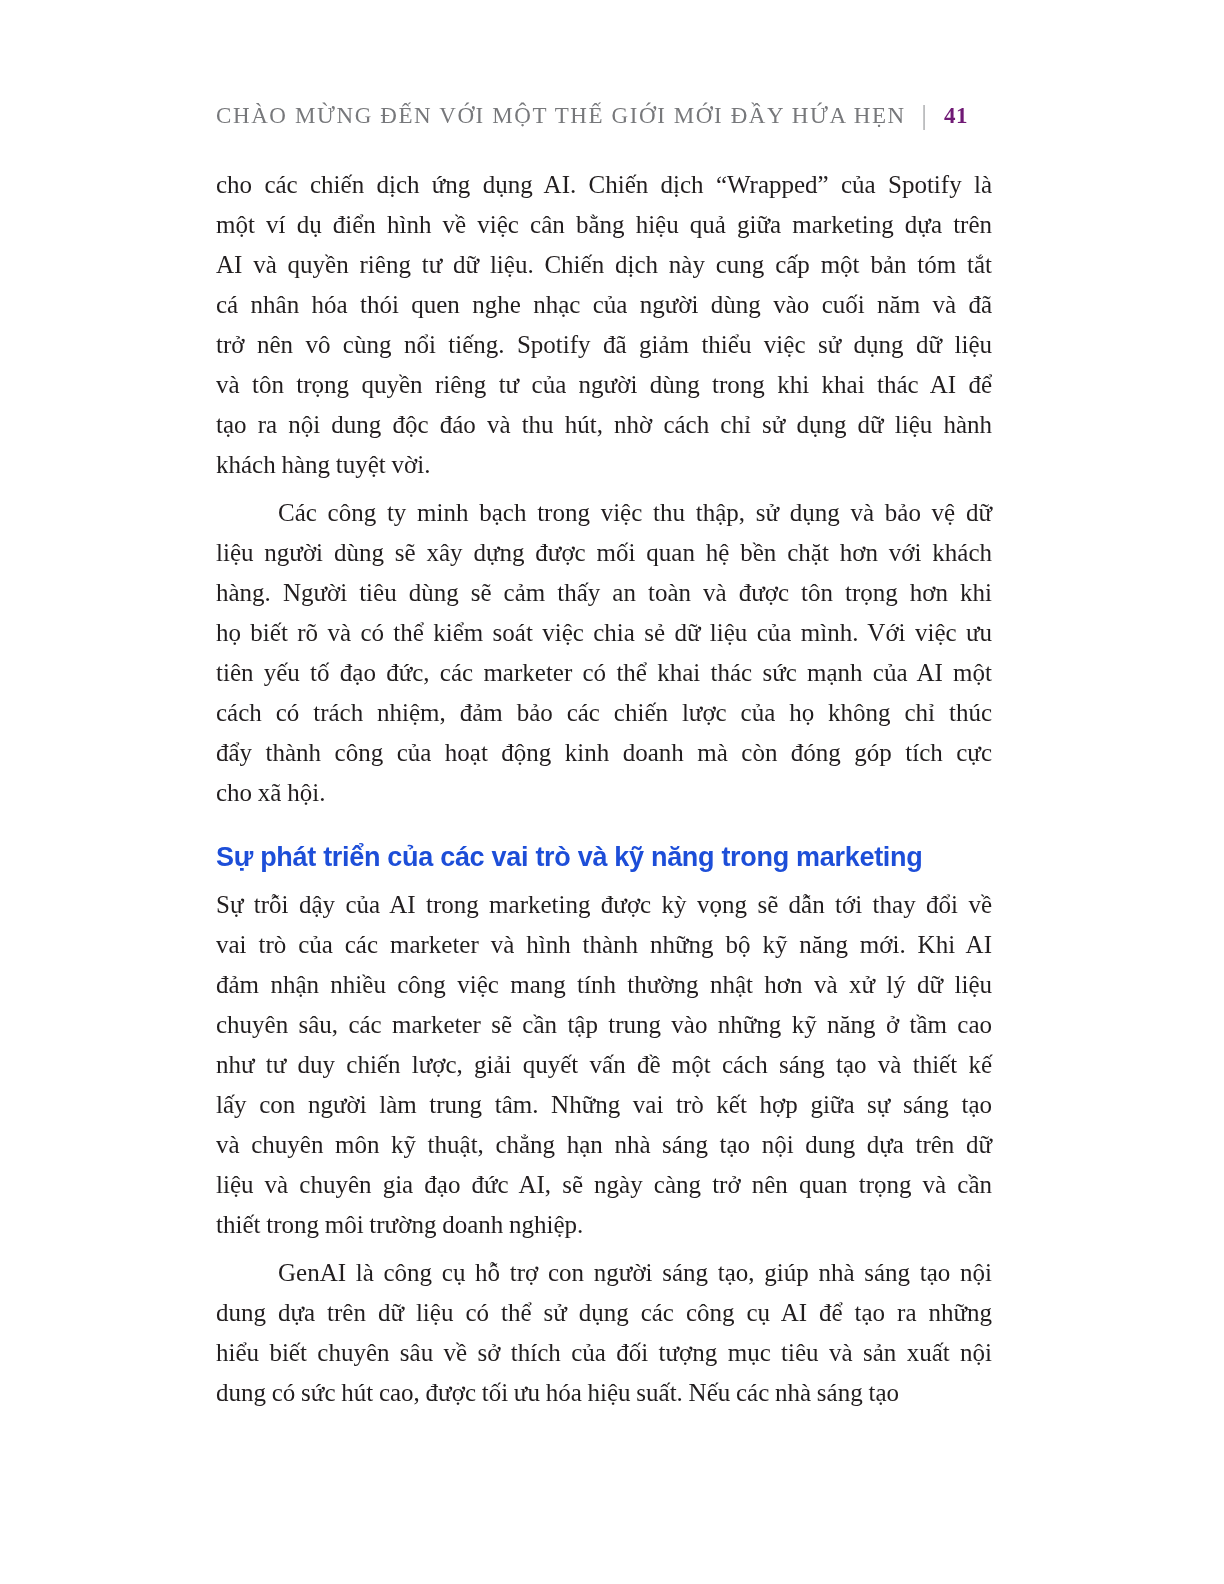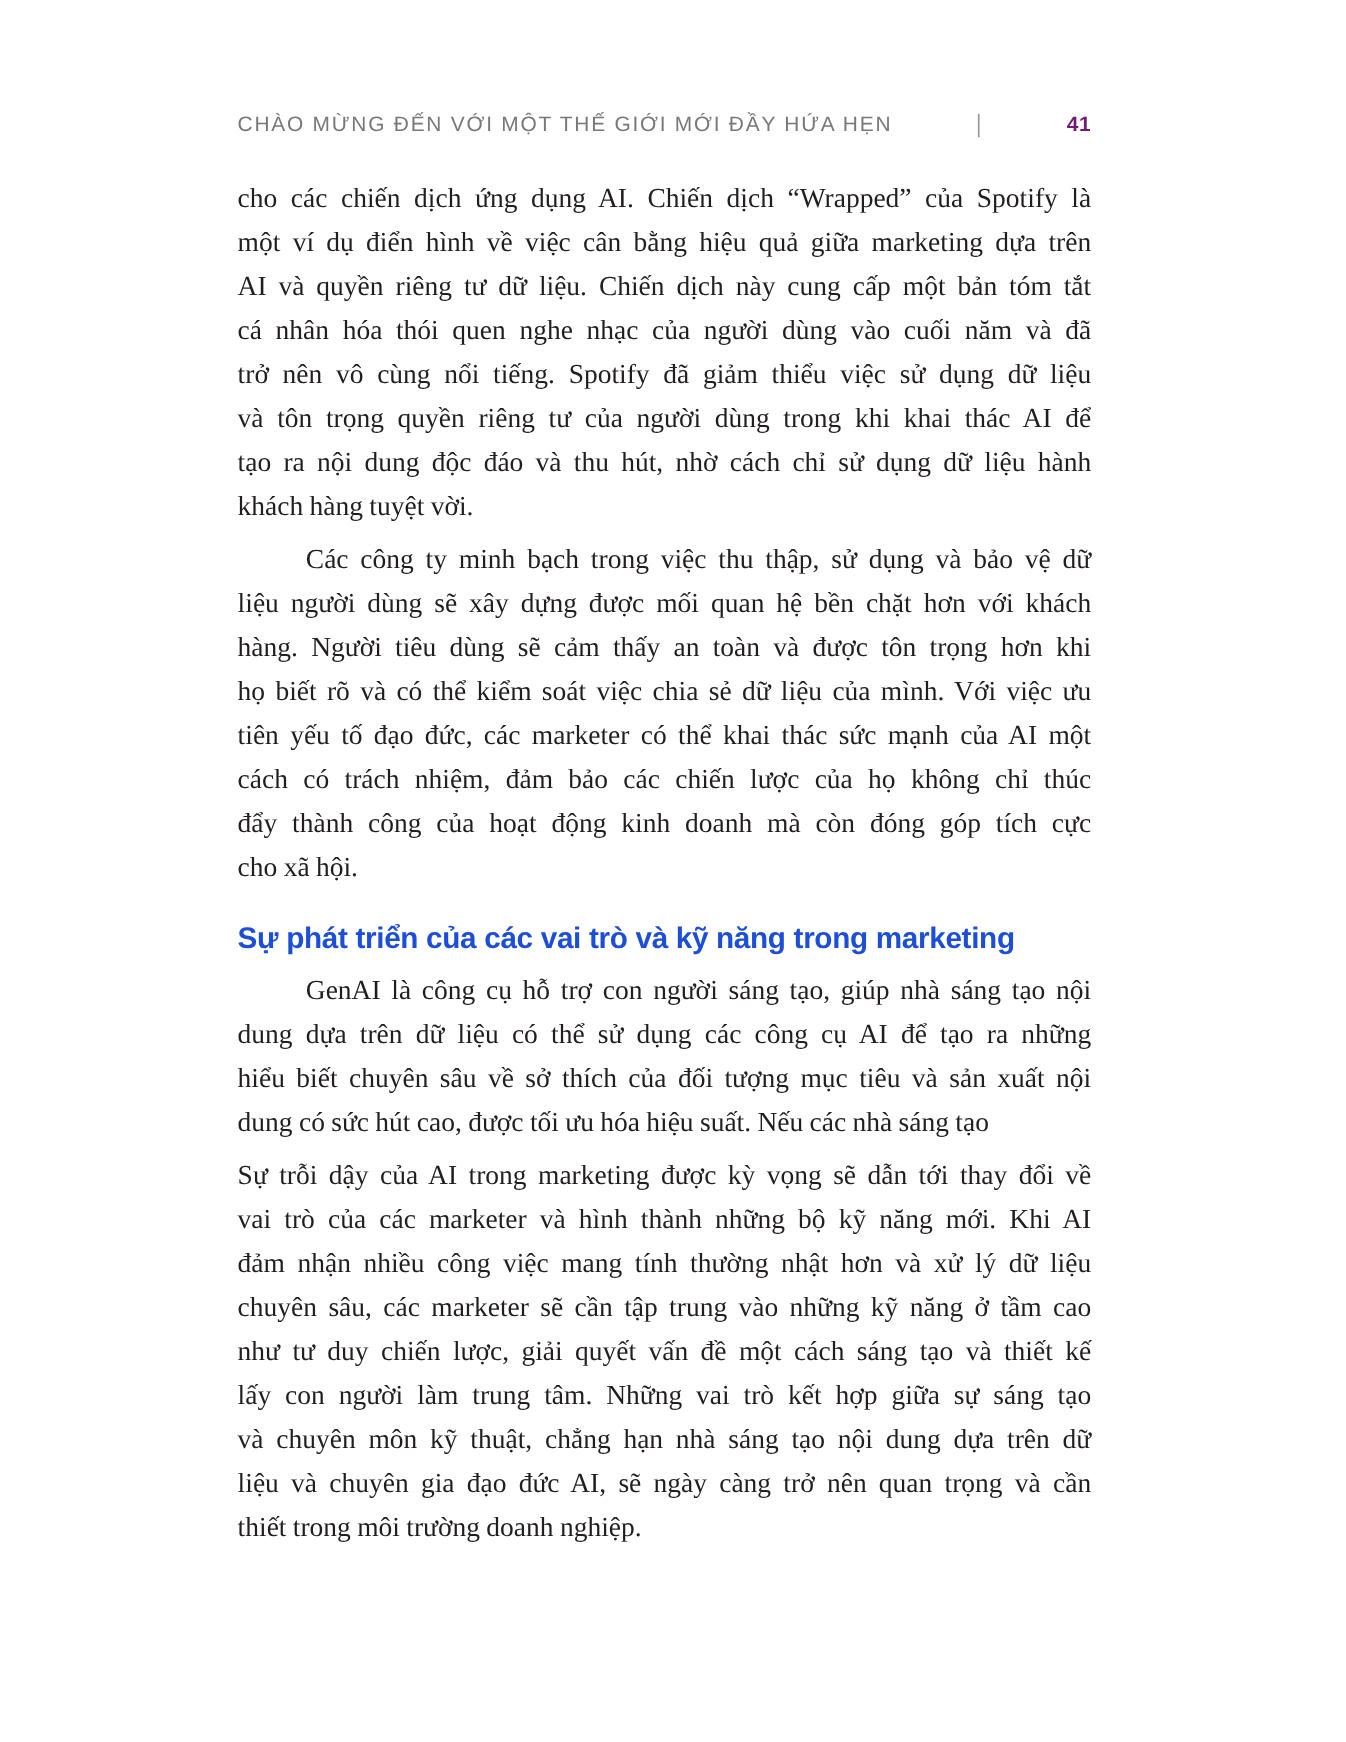--- a/index.html
+++ b/index.html
@@ -16,25 +16,25 @@
     font-family: "Liberation Serif", serif;
   }
   .content {
     position: absolute;
     left: 216px;
     top: 103px;
     width: 776px;
   }
   .running-header {
     display: flex;
-    justify-content: space-between;
+    justify-content: flex-start;
     align-items: baseline;
     gap: 16px;
-    font-family: Liberation Sans, sans-serif;
-    font-size: 19px;
+    font-family: Liberation Serif, serif;
+    font-size: 23px;
     letter-spacing: 1.6px;
     color: #77787b;
     margin-bottom: 36px;
     white-space: nowrap;
   }
   .running-header .sep {
     color: #98999c;
     font-weight: 400;
     transform: scaleY(1.2);
   }
@@ -93,31 +93,31 @@
           <div class="line">liệu người dùng sẽ xây dựng được mối quan hệ bền chặt hơn với khách</div>
           <div class="line">hàng. Người tiêu dùng sẽ cảm thấy an toàn và được tôn trọng hơn khi</div>
           <div class="line">họ biết rõ và có thể kiểm soát việc chia sẻ dữ liệu của mình. Với việc ưu</div>
           <div class="line">tiên yếu tố đạo đức, các marketer có thể khai thác sức mạnh của AI một</div>
           <div class="line">cách có trách nhiệm, đảm bảo các chiến lược của họ không chỉ thúc</div>
           <div class="line">đẩy thành công của hoạt động kinh doanh mà còn đóng góp tích cực</div>
           <div class="line last">cho xã hội.</div>
         </div>
         <h2 class="section-heading">Sự phát triển của các vai trò và kỹ năng trong marketing</h2>
         <div class="paragraph">
-          <div class="line indent">GenAI là công cụ hỗ trợ con người sáng tạo, giúp nhà sáng tạo nội</div>
-          <div class="line">dung dựa trên dữ liệu có thể sử dụng các công cụ AI để tạo ra những</div>
-          <div class="line">hiểu biết chuyên sâu về sở thích của đối tượng mục tiêu và sản xuất nội</div>
-          <div class="line last">dung có sức hút cao, được tối ưu hóa hiệu suất. Nếu các nhà sáng tạo</div>
-        </div>
-        <div class="paragraph">
           <div class="line">Sự trỗi dậy của AI trong marketing được kỳ vọng sẽ dẫn tới thay đổi về</div>
           <div class="line">vai trò của các marketer và hình thành những bộ kỹ năng mới. Khi AI</div>
           <div class="line">đảm nhận nhiều công việc mang tính thường nhật hơn và xử lý dữ liệu</div>
           <div class="line">chuyên sâu, các marketer sẽ cần tập trung vào những kỹ năng ở tầm cao</div>
           <div class="line">như tư duy chiến lược, giải quyết vấn đề một cách sáng tạo và thiết kế</div>
           <div class="line">lấy con người làm trung tâm. Những vai trò kết hợp giữa sự sáng tạo</div>
           <div class="line">và chuyên môn kỹ thuật, chẳng hạn nhà sáng tạo nội dung dựa trên dữ</div>
           <div class="line">liệu và chuyên gia đạo đức AI, sẽ ngày càng trở nên quan trọng và cần</div>
           <div class="line last">thiết trong môi trường doanh nghiệp.</div>
         </div>
+        <div class="paragraph">
+          <div class="line indent">GenAI là công cụ hỗ trợ con người sáng tạo, giúp nhà sáng tạo nội</div>
+          <div class="line">dung dựa trên dữ liệu có thể sử dụng các công cụ AI để tạo ra những</div>
+          <div class="line">hiểu biết chuyên sâu về sở thích của đối tượng mục tiêu và sản xuất nội</div>
+          <div class="line last">dung có sức hút cao, được tối ưu hóa hiệu suất. Nếu các nhà sáng tạo</div>
+        </div>
       </div>
   </div>
 </div>
 
 </body></html>

